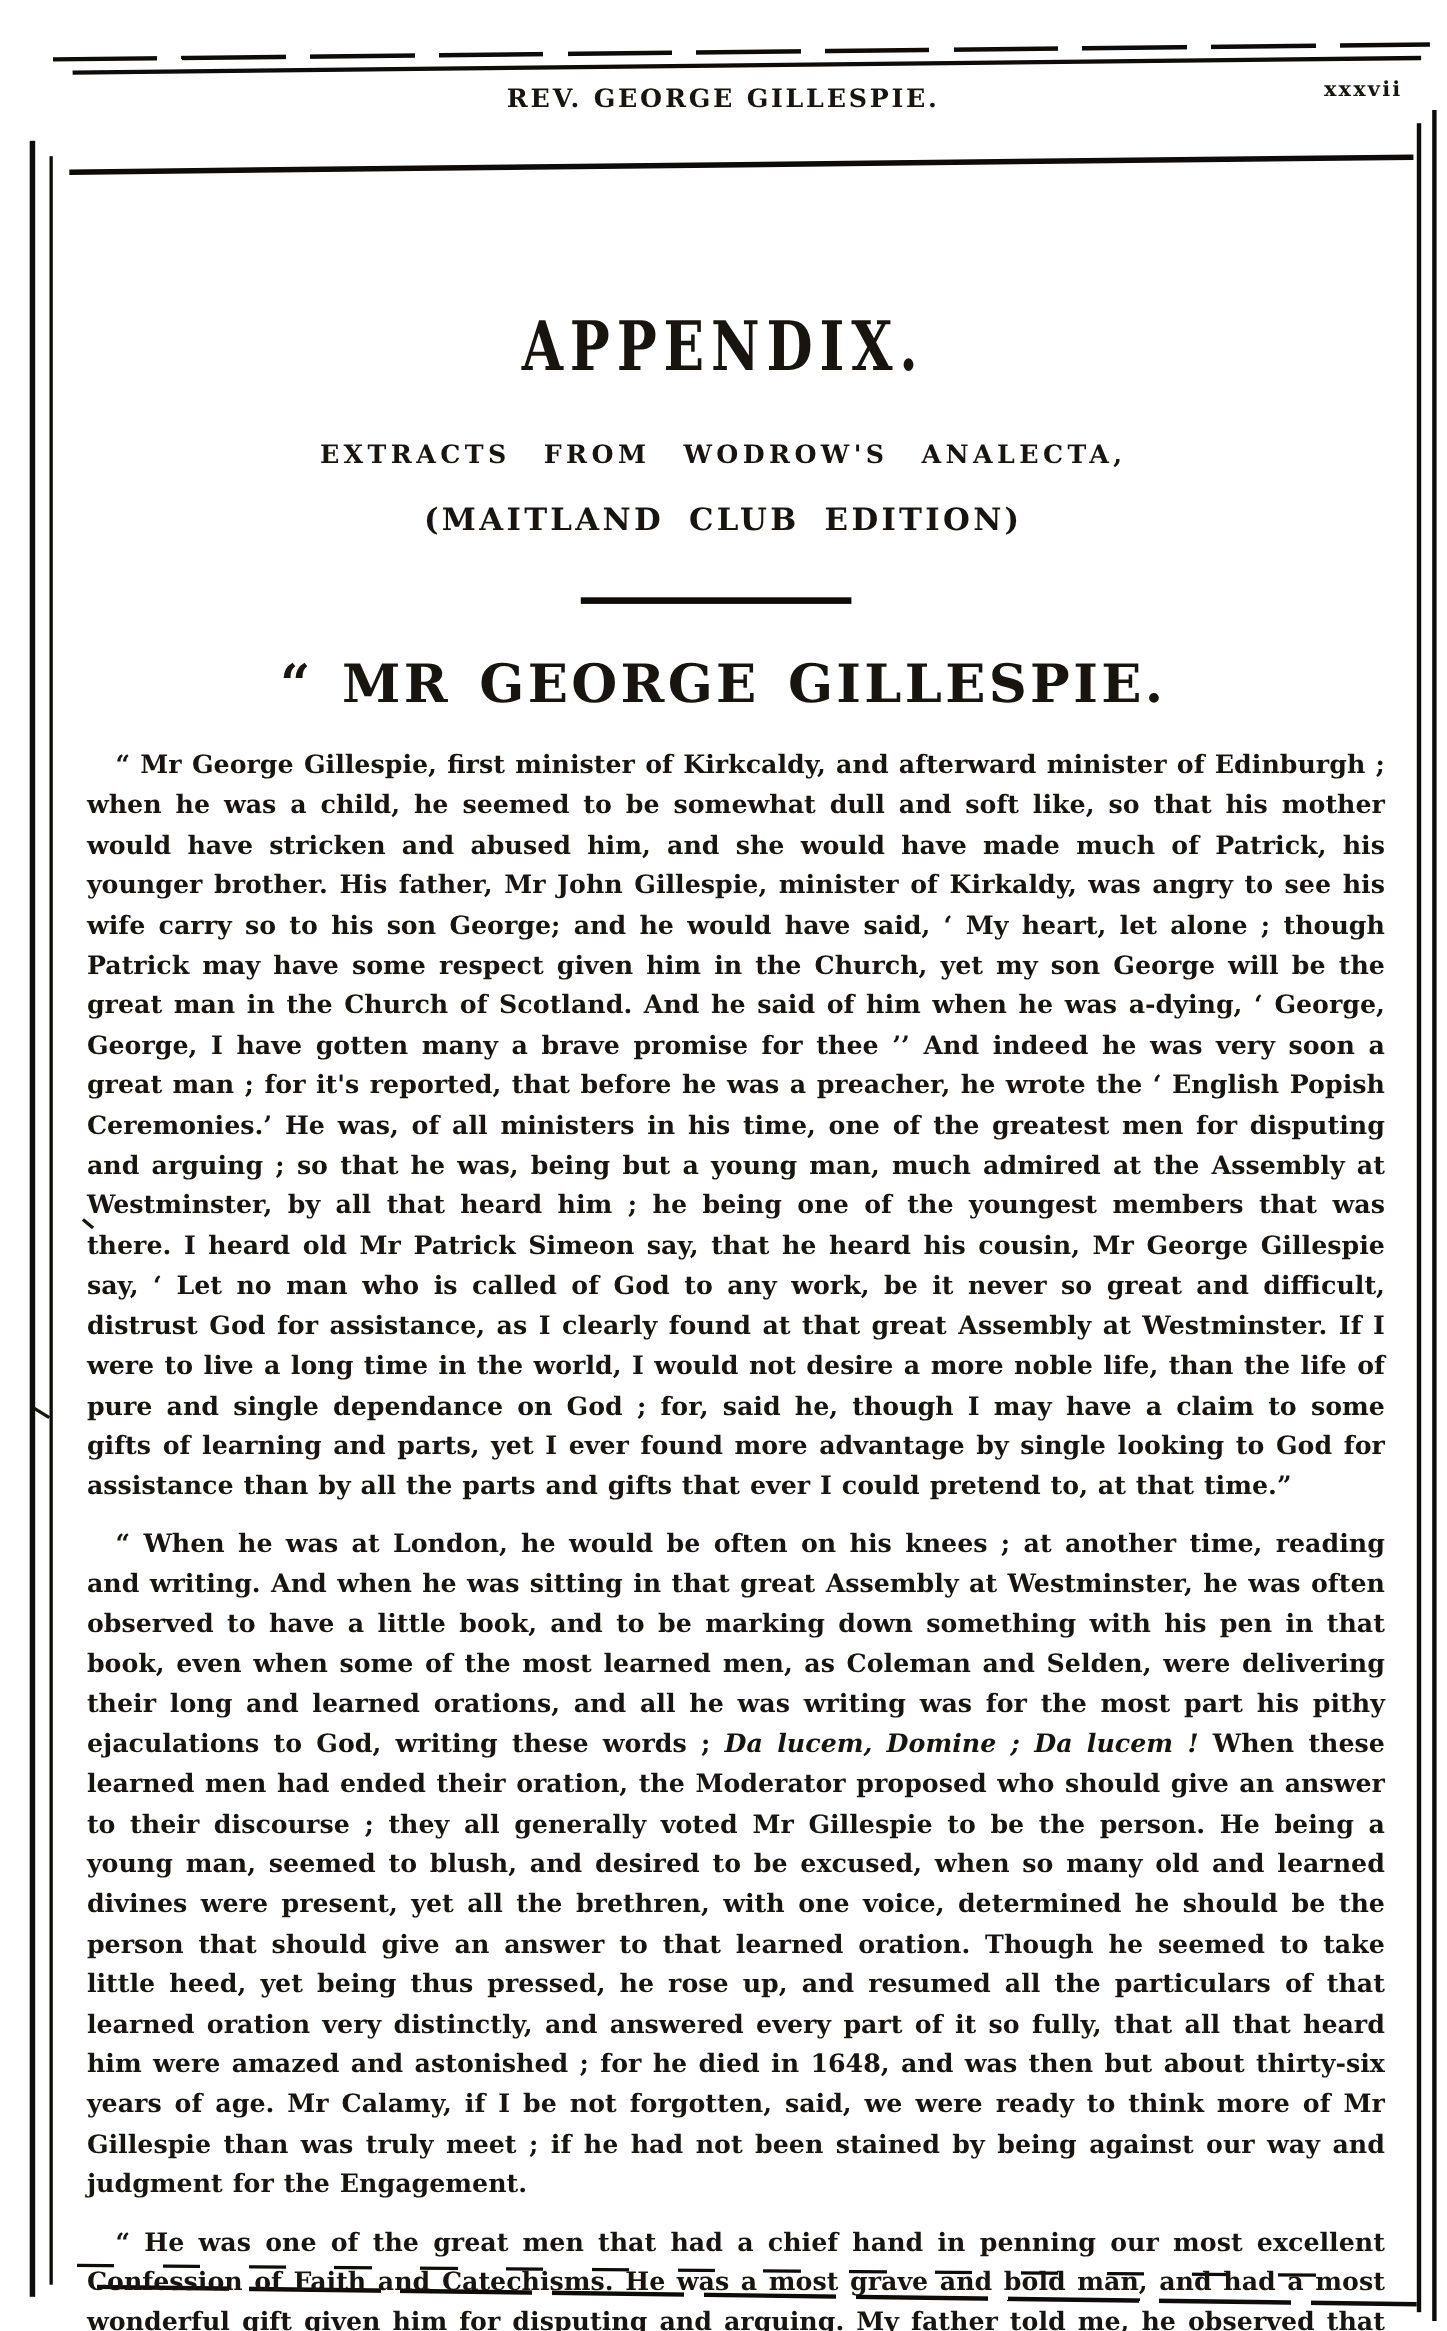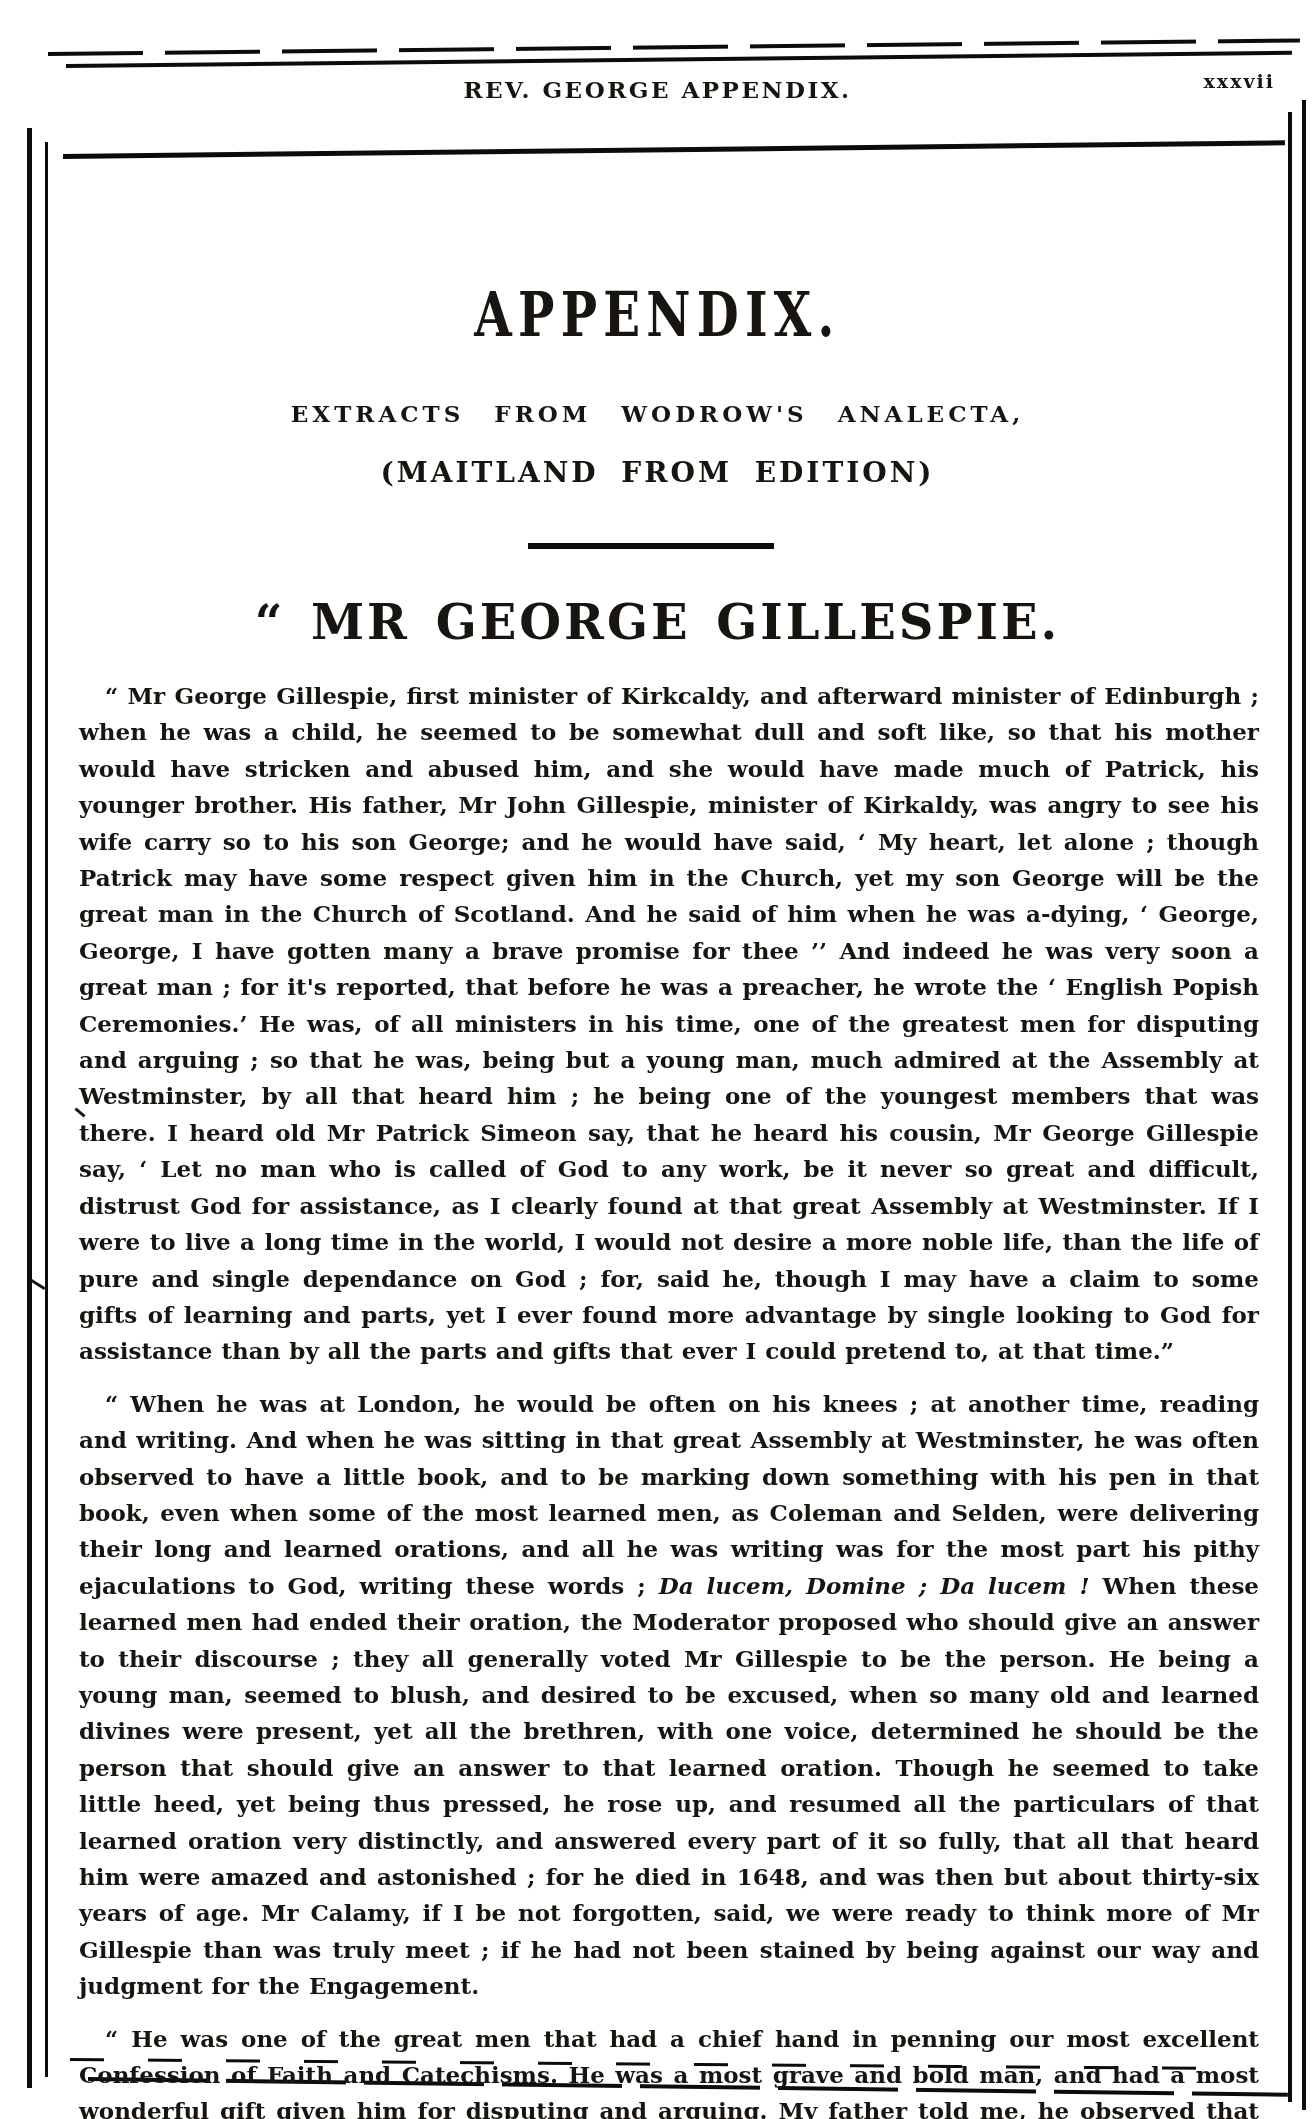--- a/index.html
+++ b/index.html
@@ -79,26 +79,26 @@
   <div class="vline v-right-outer"></div>
   <div class="vline v-right-inner"></div>
   <div class="hline h-top-1"></div>
   <div class="hline h-top-2"></div>
   <div class="hline h-header-rule"></div>
   <div class="hline h-bottom-1"></div>
   <div class="hline h-bottom-2"></div>
   <div class="stray stray-1"></div>
   <div class="stray stray-2"></div>
 
-  <div class="running-head">REV. GEORGE APPENDIX.</div>
+  <div class="running-head">REV. GEORGE GILLESPIE.</div>
   <div class="page-number">xxxvii</div>
 
   <h1 class="title-main">APPENDIX.</h1>
   <h2 class="title-sub">EXTRACTS FROM WODROW'S ANALECTA,</h2>
-  <h3 class="title-edition">(MAITLAND FROM EDITION)</h3>
+  <h3 class="title-edition">(MAITLAND CLUB EDITION)</h3>
   <div class="short-rule"></div>
   <h4 class="section-heading">“ MR GEORGE GILLESPIE.</h4>
 
   <div class="body-text" id="paragraphs">
       <p><span>“ Mr George Gillespie, first minister of Kirkcaldy, and afterward minister of Edinburgh ; when he was a child, he seemed to be somewhat dull and soft like, so that his mother would have stricken and abused him, and she would have made much of Patrick, his younger brother. His father, Mr John Gillespie, minister of Kirkaldy, was angry to see his wife carry so to his son George; and he would have said, ‘ My heart, let alone ; though Patrick may have some respect given him in the Church, yet my son George will be the great man in the Church of Scotland. And he said of him when he was a-dying, ‘ George, George, I have gotten many a brave promise for thee ’’ And indeed he was very soon a great man ; for it's reported, that before he was a preacher, he wrote the ‘ English Popish Ceremonies.’ He was, of all ministers in his time, one of the greatest men for disputing and arguing ; so that he was, being but a young man, much admired at the Assembly at Westminster, by all that heard him ; he being one of the youngest members that was there. I heard old Mr Patrick Simeon say, that he heard his cousin, Mr George Gillespie say, ‘ Let no man who is called of God to any work, be it never so great and difficult, distrust God for assistance, as I clearly found at that great Assembly at Westminster. If I were to live a long time in the world, I would not desire a more noble life, than the life of pure and single dependance on God ; for, said he, though I may have a claim to some gifts of learning and parts, yet I ever found more advantage by single looking to God for assistance than by all the parts and gifts that ever I could pretend to, at that time.”</span></p>
       <p><span>“ When he was at London, he would be often on his knees ; at another time, reading and writing. And when he was sitting in that great Assembly at Westminster, he was often observed to have a little book, and to be marking down something with his pen in that book, even when some of the most learned men, as Coleman and Selden, were delivering their long and learned orations, and all he was writing was for the most part his pithy ejaculations to God, writing these words ; </span><span class="lat">Da lucem, Domine ; Da lucem !</span><span> When these learned men had ended their oration, the Moderator proposed who should give an answer to their discourse ; they all generally voted Mr Gillespie to be the person. He being a young man, seemed to blush, and desired to be excused, when so many old and learned divines were present, yet all the brethren, with one voice, determined he should be the person that should give an answer to that learned oration. Though he seemed to take little heed, yet being thus pressed, he rose up, and resumed all the particulars of that learned oration very distinctly, and answered every part of it so fully, that all that heard him were amazed and astonished ; for he died in 1648, and was then but about thirty-six years of age. Mr Calamy, if I be not forgotten, said, we were ready to think more of Mr Gillespie than was truly meet ; if he had not been stained by being against our way and judgment for the Engagement.</span></p>
       <p><span>“ He was one of the great men that had a chief hand in penning our most excellent Confession of Faith and Catechisms. He was a most grave and bold man, and had a most wonderful gift given him for disputing and arguing. My father told me, he observed that when there was a considerable number of ministers met, there were several of our great nobles were strongly reasoning with our ministers about the engagement 1648. When Mr Gillespie was busy studying his sermon that he was to preach before the Parliament to-morrow, the ministers sent privately for Mr Gillespie, whom he</span></p>
     </div>
 
 </div>

